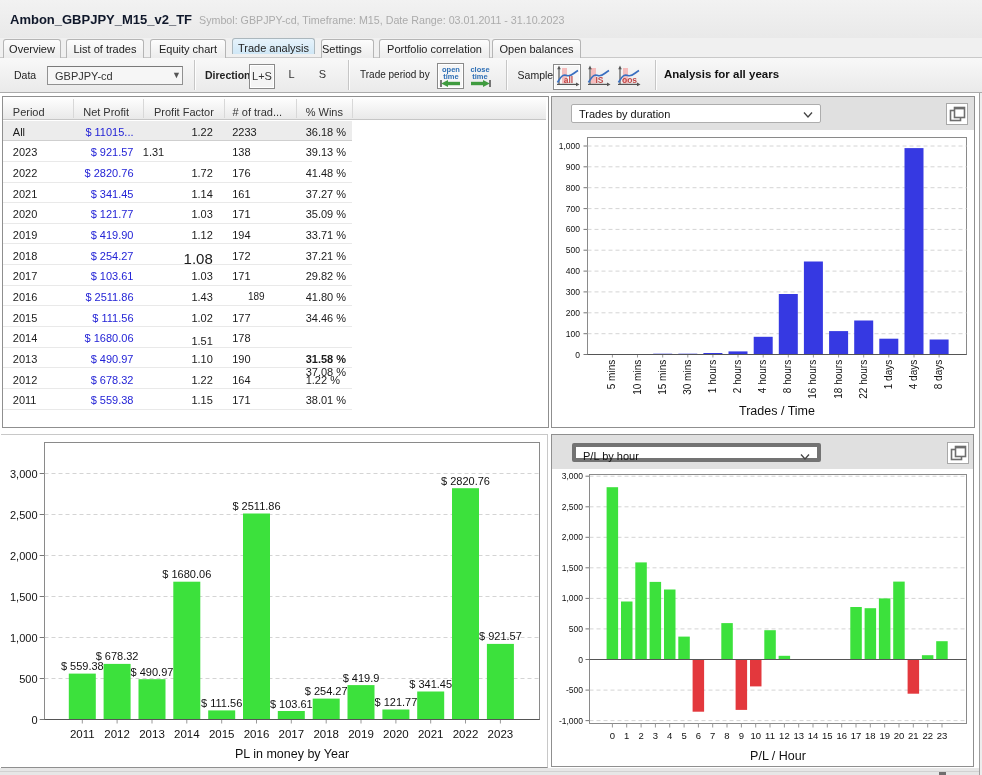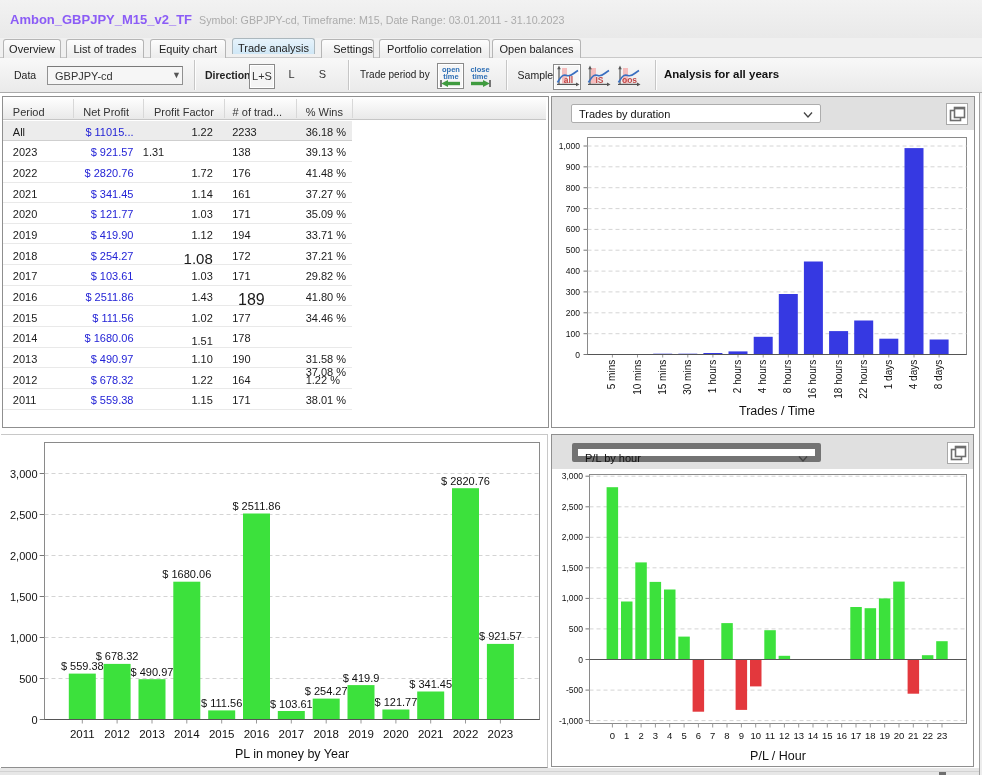--- a/index.html
+++ b/index.html
@@ -3,29 +3,29 @@
 <style>
 *{margin:0;padding:0;box-sizing:border-box}
 html,body{width:982px;height:775px;overflow:hidden;background:#f0f0f0;
  font-family:"Liberation Sans",sans-serif;position:relative}
 .abs{position:absolute}
 svg text{font-family:"Liberation Sans",sans-serif}
 </style></head><body>
 
 <div class="abs" style="left:0;top:0;width:982px;height:38px;
  background:linear-gradient(#f2f2f2,#e9e9e9);"></div>
-<div class="abs" style="left:10px;top:12px;font-size:13px;font-weight:bold;color:#8b5cf6;">Ambon_GBPJPY_M15_v2_TF</div>
+<div class="abs" style="left:10px;top:12px;font-size:13px;font-weight:bold;color:#0f172a;">Ambon_GBPJPY_M15_v2_TF</div>
 <div class="abs" style="left:199px;top:13.5px;font-size:10.7px;color:#ababab;">Symbol: GBPJPY-cd, Timeframe: M15, Date Range: 03.01.2011 - 31.10.2023</div>
 
 <div class="abs" style="left:0;top:57px;width:982px;height:1px;background:#c9c9c9;"></div>
 <div class="abs" style="left:3px;height:19px;top:39px;width:58px;background:linear-gradient(#fdfdfd,#ececec);border:1px solid #b5b5b5;border-bottom:none;border-radius:3px 3px 0 0;font-size:11px;color:#222;text-align:center;line-height:18px;">Overview</div>
 <div class="abs" style="left:66px;height:19px;top:39px;width:78px;background:linear-gradient(#fdfdfd,#ececec);border:1px solid #b5b5b5;border-bottom:none;border-radius:3px 3px 0 0;font-size:11px;color:#222;text-align:center;line-height:18px;">List of trades</div>
 <div class="abs" style="left:150px;height:19px;top:39px;width:76px;background:linear-gradient(#fdfdfd,#ececec);border:1px solid #b5b5b5;border-bottom:none;border-radius:3px 3px 0 0;font-size:11px;color:#222;text-align:center;line-height:18px;">Equity chart</div>
 <div class="abs" style="left:232px;height:16px;top:38px;width:83px;background:linear-gradient(#e7f3fb,#cfe7f6);border:1px solid #abb7bd;border-bottom:none;border-radius:3px 3px 0 0;font-size:11px;color:#222;text-align:center;line-height:18px;">Trade analysis</div>
-<div class="abs" style="left:321px;height:19px;top:39px;width:53px;background:linear-gradient(#fdfdfd,#ececec);border:1px solid #b5b5b5;border-bottom:none;border-radius:3px 3px 0 0;font-size:11px;color:#222;text-align:right;line-height:18px;">Settings</div>
+<div class="abs" style="left:321px;height:19px;top:39px;width:53px;background:linear-gradient(#fdfdfd,#ececec);border:1px solid #b5b5b5;border-bottom:none;border-radius:3px 3px 0 0;font-size:11px;color:#222;text-align:left;line-height:18px;">Settings</div>
 <div class="abs" style="left:379px;height:19px;top:39px;width:111px;background:linear-gradient(#fdfdfd,#ececec);border:1px solid #b5b5b5;border-bottom:none;border-radius:3px 3px 0 0;font-size:11px;color:#222;text-align:center;line-height:18px;">Portfolio correlation</div>
 <div class="abs" style="left:492px;height:19px;top:39px;width:89px;background:linear-gradient(#fdfdfd,#ececec);border:1px solid #b5b5b5;border-bottom:none;border-radius:3px 3px 0 0;font-size:11px;color:#222;text-align:center;line-height:18px;">Open balances</div>
 
 <div class="abs" style="left:0;top:58px;width:982px;height:34px;
  background:linear-gradient(#f8f8f8,#eaeaea);"></div>
 <div class="abs" style="left:0;top:92px;width:982px;height:1px;background:#ababab;"></div>
 
 <div class="abs" style="left:14px;top:69px;font-size:10.5px;color:#222;">Data</div>
 <div class="abs" style="left:47px;top:66px;width:136px;height:19px;background:#f6f6f6;
  border:1px solid #919191;border-top-color:#7a7a7a;">
@@ -151,40 +151,40 @@
 <div class="abs" style="left:3px;top:265.1px;width:349.2px;height:20.65px;border-bottom:1px solid #e9e9e9;"></div>
 <div class="abs" style="left:12.8px;top:270.2px;font-size:11px;color:#1b1b1b;">2017</div>
 <div class="abs" style="left:43.5px;top:270.2px;width:90px;text-align:right;font-size:11px;color:#2323d6;">$ 103.61</div>
 <div class="abs" style="left:142.8px;top:270.2px;width:70px;text-align:right;font-size:11px;color:#1b1b1b;">1.03</div>
 <div class="abs" style="left:232.2px;top:270.2px;font-size:11px;color:#1b1b1b;">171</div>
 <div class="abs" style="left:305.7px;top:270.2px;font-size:11px;color:#1b1b1b;">29.82 %</div>
 <div class="abs" style="left:3px;top:285.8px;width:349.2px;height:20.65px;border-bottom:1px solid #e9e9e9;"></div>
 <div class="abs" style="left:12.8px;top:290.9px;font-size:11px;color:#1b1b1b;">2016</div>
 <div class="abs" style="left:43.5px;top:290.9px;width:90px;text-align:right;font-size:11px;color:#2323d6;">$ 2511.86</div>
 <div class="abs" style="left:142.8px;top:290.9px;width:70px;text-align:right;font-size:11px;color:#1b1b1b;">1.43</div>
-<div class="abs" style="left:238px;top:290.9px;font-size:16px;color:#1b1b1b;">189</div>
+<div class="abs" style="left:248px;top:290.9px;font-size:10px;color:#1b1b1b;">189</div>
 <div class="abs" style="left:305.7px;top:290.9px;font-size:11px;color:#1b1b1b;">41.80 %</div>
 <div class="abs" style="left:3px;top:306.4px;width:349.2px;height:20.65px;border-bottom:1px solid #e9e9e9;"></div>
 <div class="abs" style="left:12.8px;top:311.6px;font-size:11px;color:#1b1b1b;">2015</div>
 <div class="abs" style="left:43.5px;top:311.6px;width:90px;text-align:right;font-size:11px;color:#2323d6;">$ 111.56</div>
 <div class="abs" style="left:142.8px;top:311.6px;width:70px;text-align:right;font-size:11px;color:#1b1b1b;">1.02</div>
 <div class="abs" style="left:232.2px;top:311.6px;font-size:11px;color:#1b1b1b;">177</div>
 <div class="abs" style="left:305.7px;top:311.6px;font-size:11px;color:#1b1b1b;">34.46 %</div>
 <div class="abs" style="left:3px;top:327.1px;width:349.2px;height:20.65px;border-bottom:1px solid #e9e9e9;"></div>
 <div class="abs" style="left:12.8px;top:332.2px;font-size:11px;color:#1b1b1b;">2014</div>
 <div class="abs" style="left:43.5px;top:332.2px;width:90px;text-align:right;font-size:11px;color:#2323d6;">$ 1680.06</div>
 <div class="abs" style="left:142.8px;top:335px;width:70px;text-align:right;font-size:11px;color:#1b1b1b;">1.51</div>
 <div class="abs" style="left:232.2px;top:332.2px;font-size:11px;color:#1b1b1b;">178</div>
 <div class="abs" style="left:305.7px;top:332.2px;font-size:11px;color:#1b1b1b;margin-top:34px;">37.08 %</div>
 <div class="abs" style="left:3px;top:347.8px;width:349.2px;height:20.65px;border-bottom:1px solid #e9e9e9;"></div>
 <div class="abs" style="left:12.8px;top:352.9px;font-size:11px;color:#1b1b1b;">2013</div>
 <div class="abs" style="left:43.5px;top:352.9px;width:90px;text-align:right;font-size:11px;color:#2323d6;">$ 490.97</div>
 <div class="abs" style="left:142.8px;top:352.9px;width:70px;text-align:right;font-size:11px;color:#1b1b1b;">1.10</div>
 <div class="abs" style="left:232.2px;top:352.9px;font-size:11px;color:#1b1b1b;">190</div>
-<div class="abs" style="left:305.7px;top:352.9px;font-size:11px;color:#1b1b1b;">31.58 %</div>
+<div class="abs" style="left:305.7px;top:352.9px;font-size:11px;color:#1b1b1b;font-weight:bold;">31.58 %</div>
 <div class="abs" style="left:3px;top:368.4px;width:349.2px;height:20.65px;border-bottom:1px solid #e9e9e9;"></div>
 <div class="abs" style="left:12.8px;top:373.5px;font-size:11px;color:#1b1b1b;">2012</div>
 <div class="abs" style="left:43.5px;top:373.5px;width:90px;text-align:right;font-size:11px;color:#2323d6;">$ 678.32</div>
 <div class="abs" style="left:142.8px;top:373.5px;width:70px;text-align:right;font-size:11px;color:#1b1b1b;">1.22</div>
 <div class="abs" style="left:232.2px;top:373.5px;font-size:11px;color:#1b1b1b;">164</div>
 <div class="abs" style="left:305.7px;top:373.5px;font-size:11px;color:#1b1b1b;">1.22 %</div>
 <div class="abs" style="left:3px;top:389.0px;width:349.2px;height:20.65px;border-bottom:1px solid #e9e9e9;"></div>
 <div class="abs" style="left:12.8px;top:394.1px;font-size:11px;color:#1b1b1b;">2011</div>
 <div class="abs" style="left:43.5px;top:394.1px;width:90px;text-align:right;font-size:11px;color:#2323d6;">$ 559.38</div>
 <div class="abs" style="left:142.8px;top:394.1px;width:70px;text-align:right;font-size:11px;color:#1b1b1b;">1.15</div>
@@ -356,21 +356,21 @@
     <text x="464.5" y="304" text-anchor="middle" font-size="11.5" fill="#111">2022</text>
     <rect x="485.9" y="209.9" width="27" height="75.6" fill="#3ce13c"></rect>
     <text x="499.4" y="206.4" text-anchor="middle" font-size="11" fill="#111">$ 921.57</text>
     <line x1="499.4" y1="285.5" x2="499.4" y2="289.5" stroke="#999"></line>
     <text x="499.4" y="304" text-anchor="middle" font-size="11.5" fill="#111">2023</text>
     <line x1="43.5" y1="285.5" x2="538.5" y2="285.5" stroke="#555"></line>
     <text x="291.0" y="324" text-anchor="middle" font-size="12.5" fill="#111">PL in money by Year</text>
   </svg>
 <div class="abs" style="left:551px;top:434px;width:423px;height:333px;border:1px solid #8f8f8f;background:#fff;"></div>
 <div class="abs" style="left:552px;top:435px;width:421px;height:34px;background:#e0e0e0;"></div>
-<div class="abs" style="left:572px;top:443px;width:249px;height:19px;background:#fff;border:6px solid #737373;border-radius:2px;">
+<div class="abs" style="left:572px;top:443px;width:249px;height:19px;background:#fff;border:4px solid #737373;border-radius:2px;">
     <span class="abs" style="left:7px;top:3.0px;font-size:11px;color:#111;">P/L by hour</span>
     <svg class="abs" style="right:7px;top:5.5px" width="10" height="8" viewBox="0 0 10 8">
       <path d="M1 1.5 L5 6 L9 1.5" stroke="#444" stroke-width="1.3" fill="none"></path>
     </svg>
   </div>
 <div class="abs" style="left:947px;top:442px;width:22px;height:22px;background:#fff;border:1px solid #a8a8a8;"><svg width="20" height="20" viewBox="0 0 20 20">
       <rect x="3.5" y="6.5" width="10" height="10" fill="none" stroke="#6e6e6e" stroke-width="1.6"></rect>
       <rect x="7.5" y="3.5" width="10" height="10" fill="#fff" stroke="#6e6e6e" stroke-width="1.6"></rect>
       <line x1="7" y1="4.3" x2="18" y2="4.3" stroke="#6e6e6e" stroke-width="2.2"></line>
     </svg></div>

